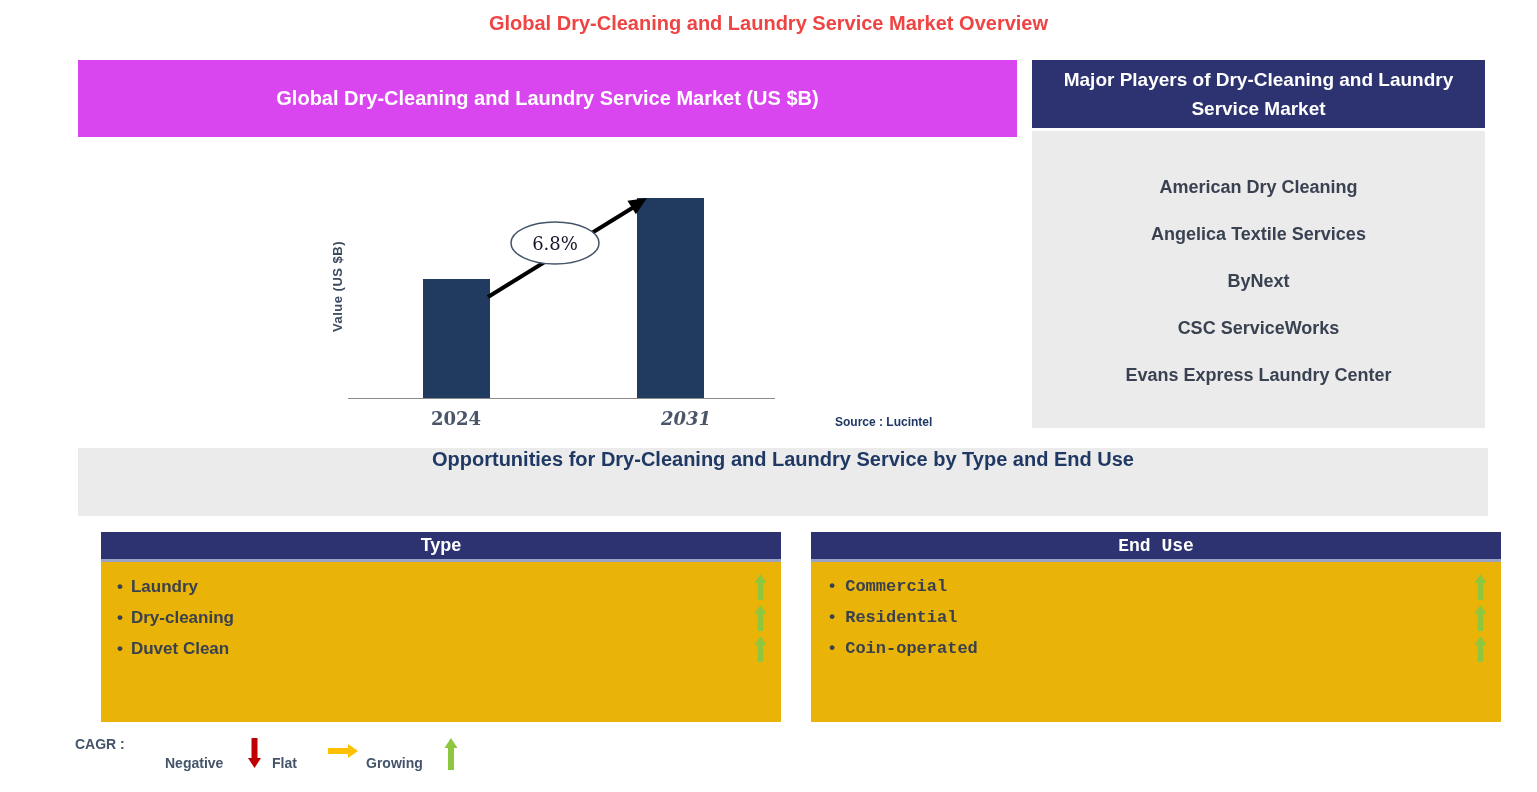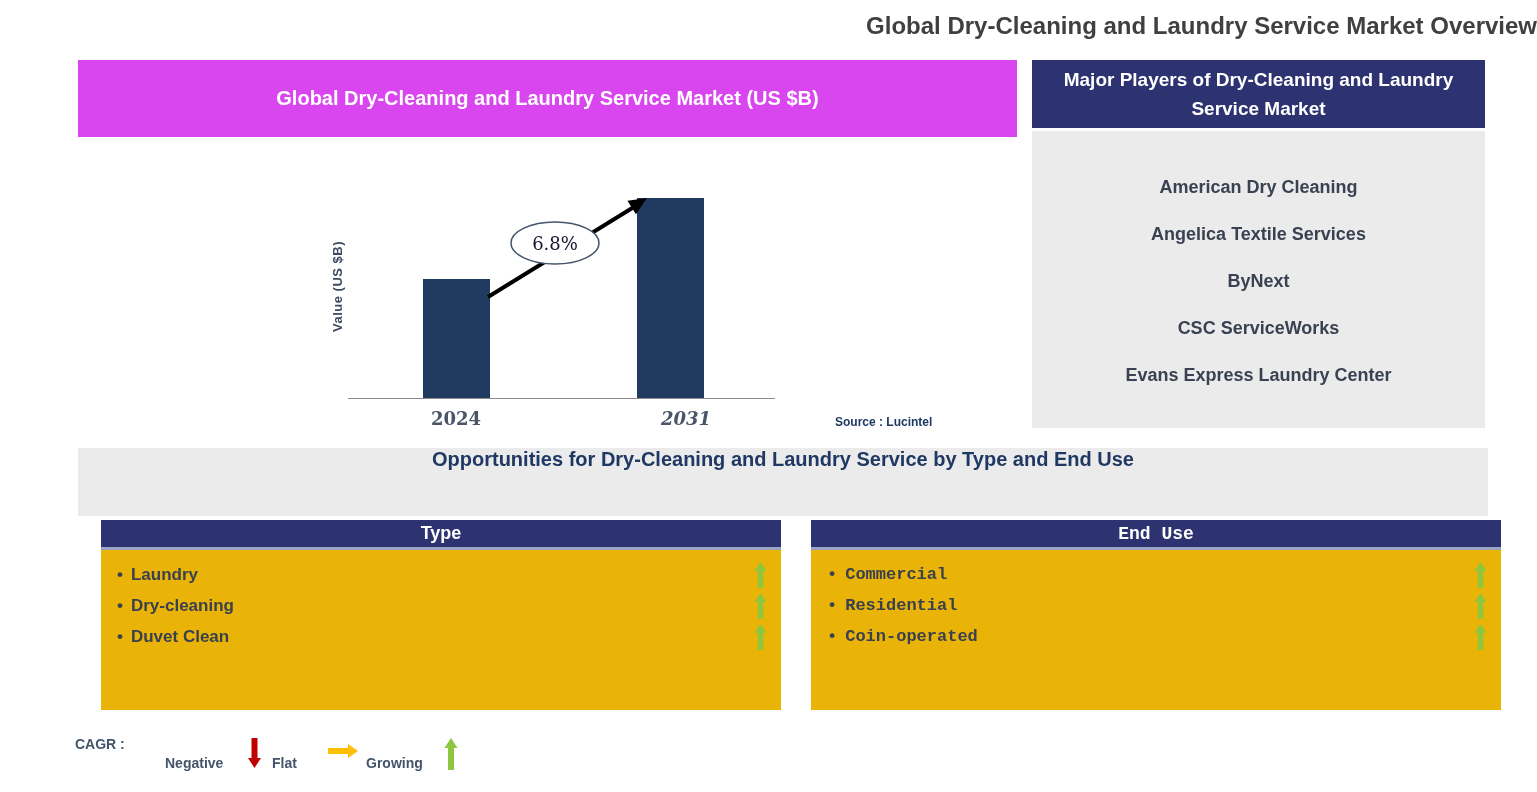--- a/index.html
+++ b/index.html
@@ -4,21 +4,21 @@
 <style>
   html,body { margin:0; padding:0; background:#ffffff; }
   #canvas {
     position:relative; width:1537px; height:792px; background:#ffffff;
     font-family:"Liberation Sans", sans-serif; overflow:hidden;
   }
 
   
   .main-title {
     position:absolute; top:12px; left:0; width:100%;
-    text-align:right; font-size:24px; font-weight:bold; color:#404040;
+    text-align:center; font-size:20px; font-weight:bold; color:#ef4444;
   }
 
   
   .left-header {
     position:absolute; left:78px; top:60px; width:939px; height:77px;
     background:#d946ef; color:#ffffff; font-size:20px; font-weight:bold;
     display:flex; align-items:center; justify-content:center;
   }
   .chart-region { position:absolute; left:78px; top:131px; width:939px; height:314px; }
   .y-label {
@@ -56,21 +56,21 @@
   .player { text-align:center; font-size:18px; font-weight:bold; color:#3A4252; }
 
   
   .opp-band {
     position:absolute; left:78px; top:448px; width:1410px; height:68px; background:#EBEBEB;
     display:flex; align-items:flex-start; justify-content:center;
     font-size:20px; font-weight:bold; color:#1F3864;
   }
 
   
-  .opp-panel { position:absolute; top:520px;padding-left:16px; }
+  .opp-panel { position:absolute; top:532px;padding-left:16px; }
   .type-panel { left:85px; width:680px; }
   .enduse-panel { left:795px; width:690px;font-family:Liberation Mono, monospace; }
   .opp-header {
     height:27px; background:#2D3271; color:#ffffff; font-size:18px; font-weight:bold;
     display:flex; align-items:center; justify-content:center;
     border-bottom:3px solid #9BA3C4;
   }
   .opp-body { background:#eab308; height:160px; padding-top:9px; box-sizing:border-box; }
   .opp-row { display:flex; align-items:center; justify-content:space-between; height:31px; padding:0 14px 0 16px; }
   .opp-item { font-weight:bold; font-size:17px; color:#39414E; }

